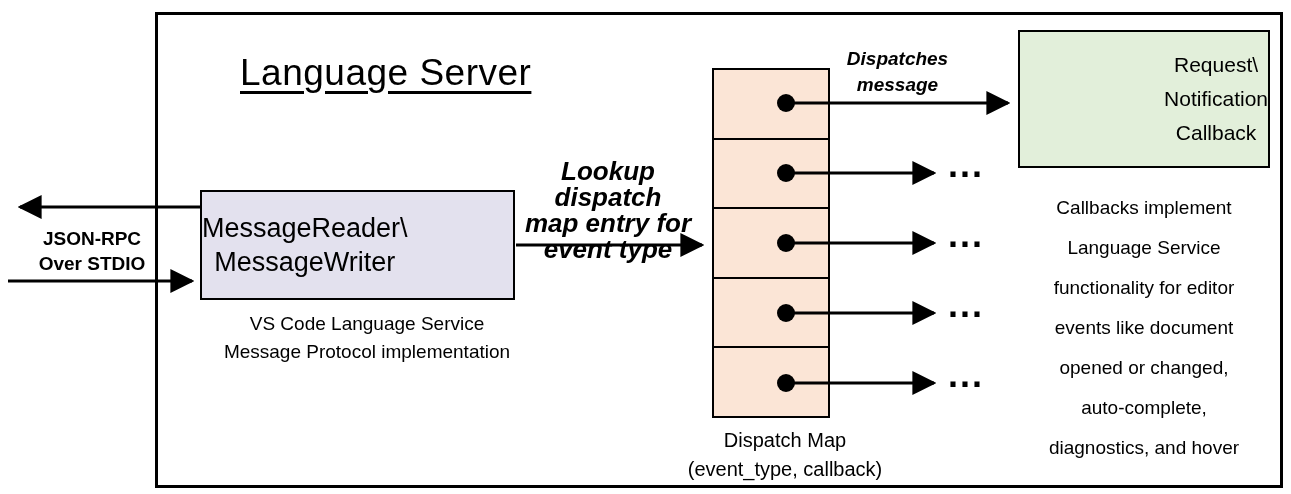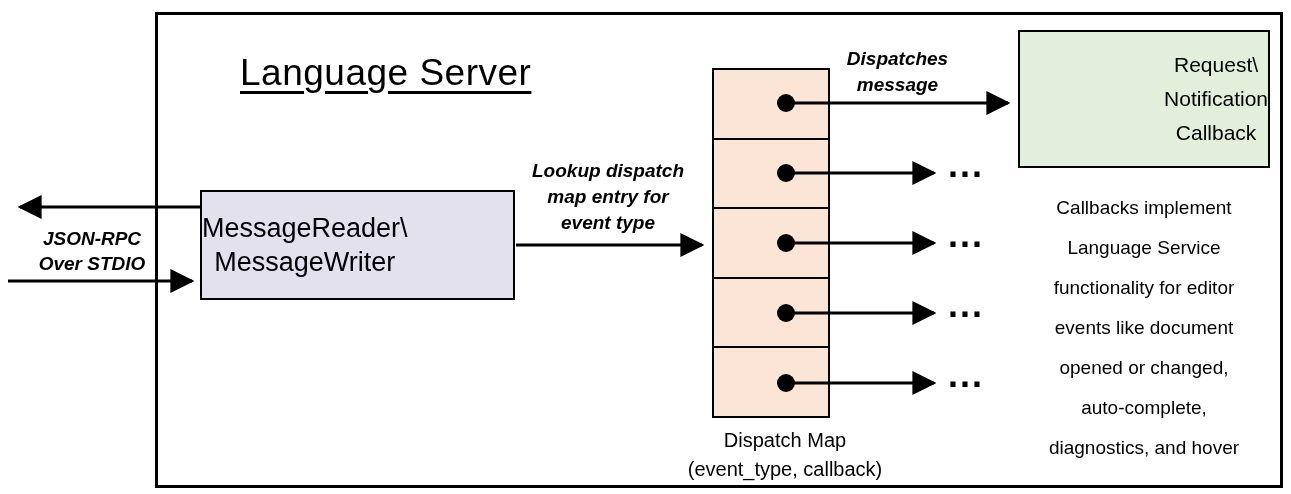--- a/index.html
+++ b/index.html
@@ -32,21 +32,20 @@
     font-size: 37px;
     text-decoration: underline;
     text-underline-offset: 6px;
     letter-spacing: 0.5px;
   }
   .io-label {
     position: absolute;
     left: 12px; top: 226px;
     width: 160px;
     text-align: center;
-    font-style: italic;
     font-weight: 600;
     font-size: 19px;
     line-height: 25px;
   }
   .reader-box {
     position: absolute;
     left: 200px; top: 190px;
     width: 315px; height: 110px;
     background: var(--reader-fill, #e3e1ee);
     border: 2.5px solid #000;
@@ -66,21 +65,21 @@
     font-size: 19px;
     line-height: 28px;
   }
   .lookup-label {
     position: absolute;
     left: 518px; top: 158px;
     width: 180px;
     text-align: center;
     font-style: italic;
     font-weight: 600;
-    font-size: 19px;
+    font-size: 26px;
     line-height: 26px;
   }
   .dispatch-map {
     position: absolute;
     left: 712px; top: 68px;
     width: 118px; height: 350px;
     background: var(--map-fill, #fbe5d6);
     border: 2.5px solid #000;
     box-sizing: border-box;
     display: flex;
@@ -154,20 +153,22 @@
   <div class="diagram-title">Language Server</div>
 
   <div class="io-label pre">JSON-RPC
 Over STDIO</div>
 
   <div class="reader-box">
     <span class="pre">MessageReader\
 MessageWriter</span>
   </div>
 
+  <div class="reader-caption pre">VS Code Language Service
+Message Protocol implementation</div>
 
   <div class="lookup-label pre">Lookup dispatch
 map entry for
 event type</div>
 
   <div class="dispatch-map">
       <div class="map-cell"></div>
       <div class="map-cell"></div>
       <div class="map-cell"></div>
       <div class="map-cell"></div>

